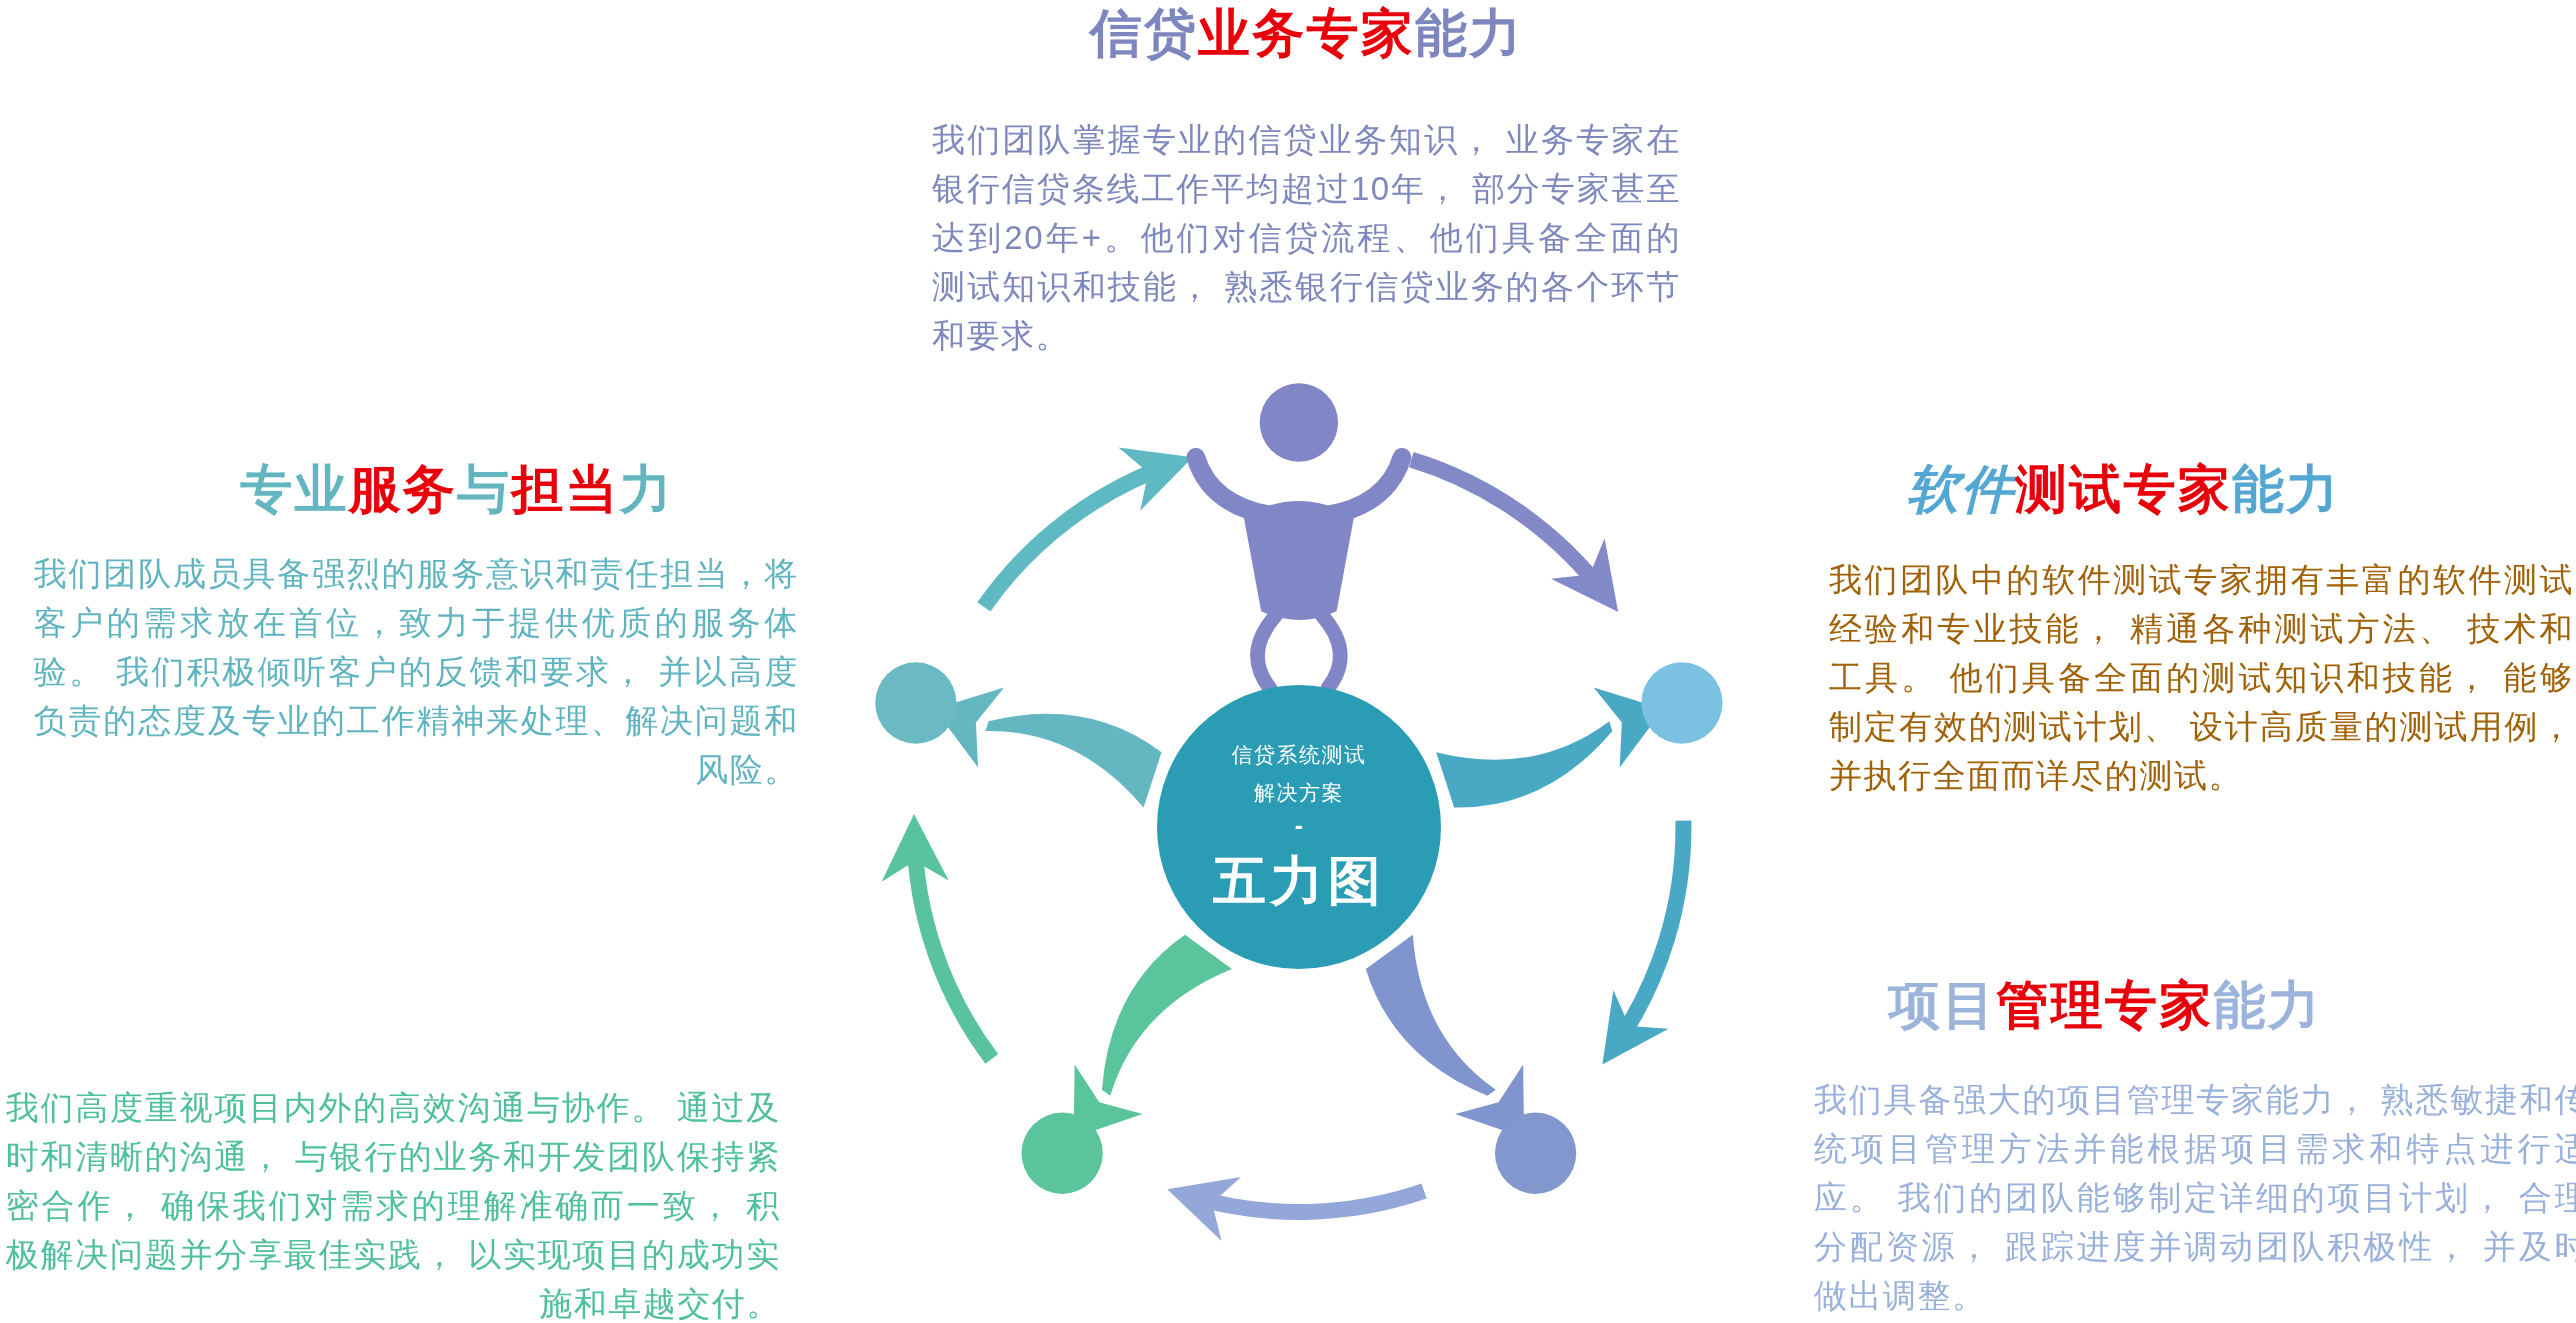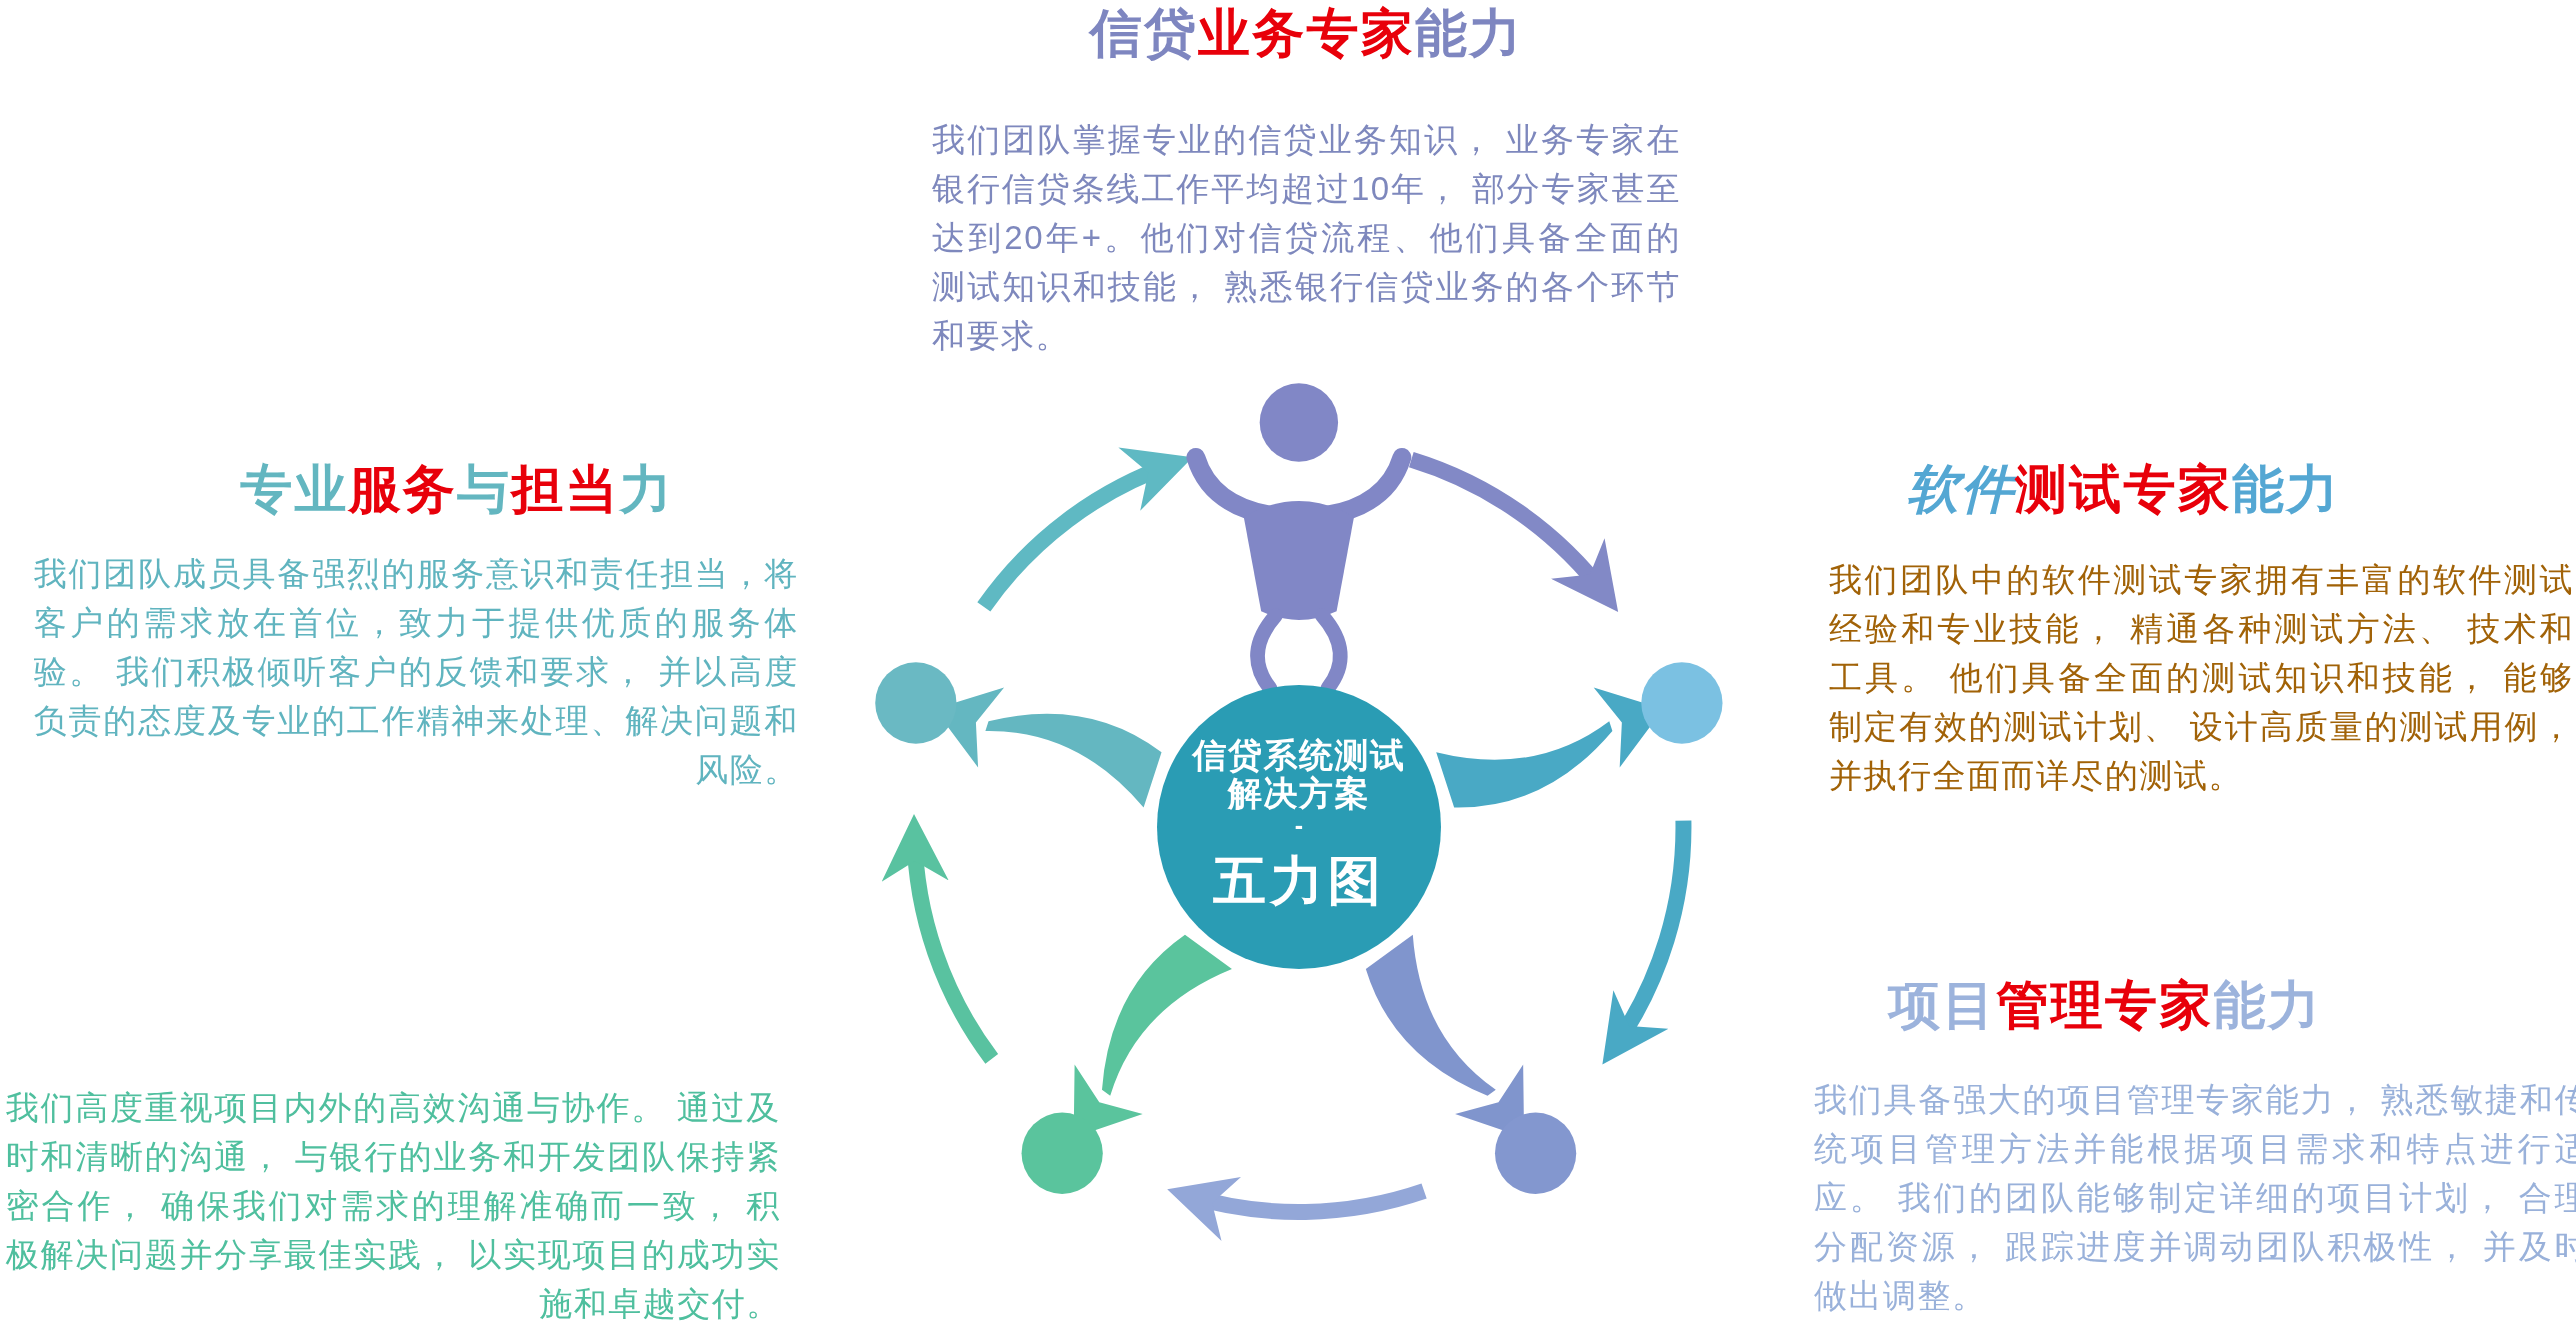--- a/index.html
+++ b/index.html
@@ -6,21 +6,21 @@
   .stage{
     position:relative;width:2576px;height:1324px;overflow:hidden;background:#ffffff;
     font-family:"Liberation Sans","DejaVu Sans",sans-serif;
   }
   #diagram-svg{position:absolute;left:0;top:0;}
   .center-circle{
     position:absolute;left:1157px;top:685px;width:284px;height:284px;border-radius:50%;
     display:flex;flex-direction:column;align-items:center;justify-content:center;
     color:#ffffff;text-align:center;
   }
-  .c-line{font-size:34px;font-weight:700;line-height:38px;letter-spacing:1.5px;}
+  .c-line{font-size:21px;font-weight:400;line-height:38px;letter-spacing:1.5px;}
   .c-dash{font-size:25px;font-weight:700;line-height:27.6px;}
   .c-title{font-size:53px;font-weight:700;letter-spacing:4.4px;margin-top:5.8px;}
   .title{
     position:absolute;margin:0;font-size:52px;font-weight:700;letter-spacing:2.2px;
     line-height:1.05;text-align:center;white-space:nowrap;
   }
   .body{
     position:absolute;margin:0;font-size:33px;line-height:49px;letter-spacing:1.5px;
     text-align:justify;text-justify:inter-character;
   }

